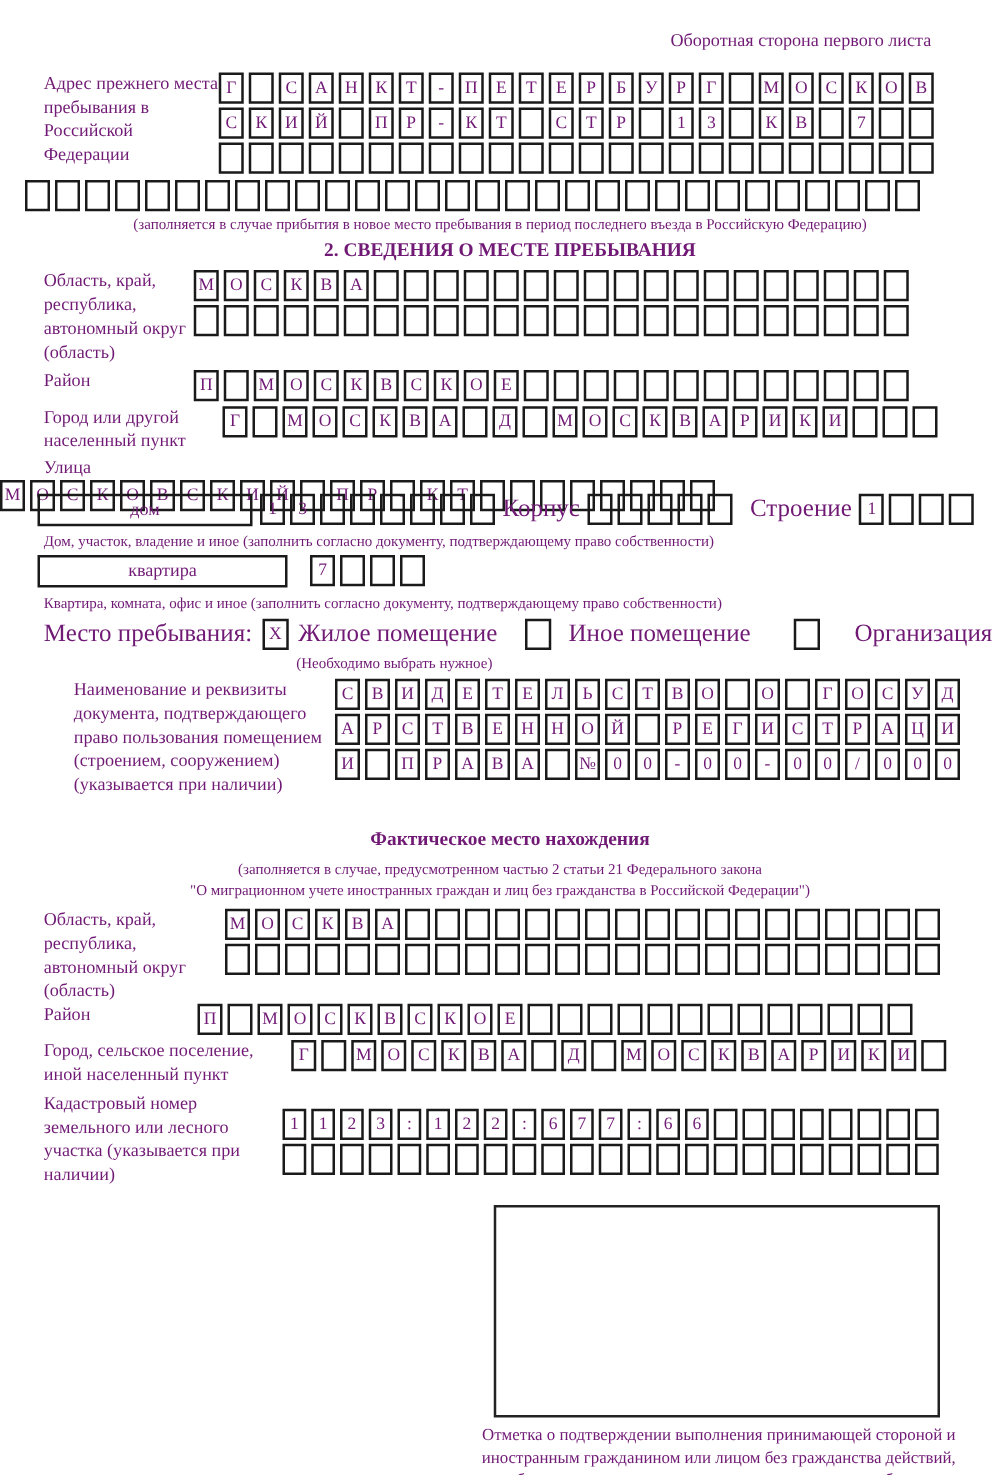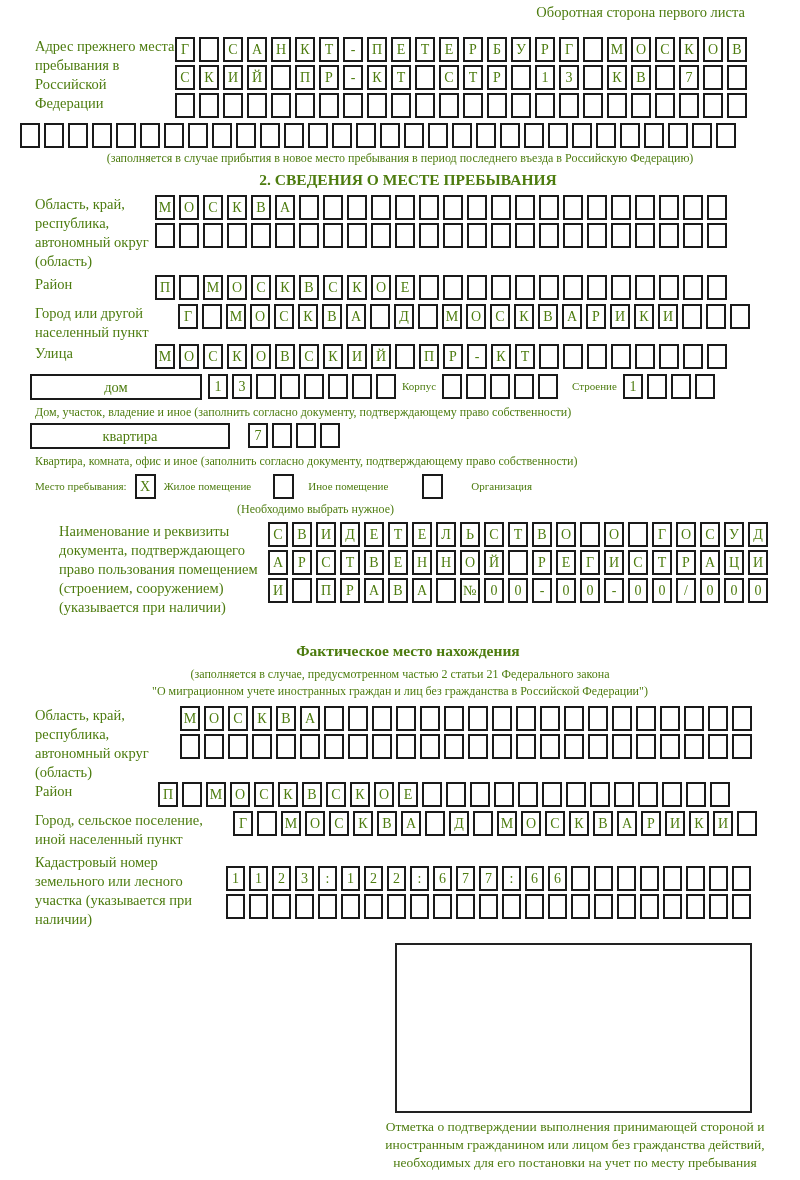--- a/index.html
+++ b/index.html
@@ -1,20 +1,20 @@
 <!DOCTYPE html>
 <html><head>
 <meta charset="utf-8">
 <style>
   html,body{margin:0;padding:0;background:#fff;}
   .page{
     width:800px;height:1180px;overflow:hidden;box-sizing:border-box;
-    background:#fff;color:#4d7c0f;position:relative;
+    background:#fff;color:#701a75;position:relative;
     font-family:"Liberation Serif","DejaVu Serif",serif;
-    padding-top:4px;
+    padding-top:25px;
   }
   .header-note{font-size:14.5px;text-align:right;padding-right:55px;margin-bottom:16px;}
   .frow{display:flex;align-items:flex-start;}
   .label{font-size:14.5px;line-height:19px;margin-left:35px;flex-shrink:0;}
   .gridcol{display:flex;flex-direction:column;}
   .grid{white-space:nowrap;height:25px;margin-bottom:3px;}
   .cell{
     display:inline-block;width:20px;height:25px;box-sizing:border-box;
     border:2px solid #1a1a1a;margin-right:4px;text-align:center;
     font-size:14px;line-height:21px;vertical-align:top;
@@ -25,21 +25,21 @@
   .section-title{font-size:15.5px;font-weight:bold;text-align:center;margin:4px 0 6px 16px;}
   .widebox{
     box-sizing:border-box;border:2px solid #1a1a1a;height:26px;
     text-align:center;font-size:14.5px;line-height:22px;flex-shrink:0;
   }
   .checkbox{
     display:inline-block;width:21px;height:25px;box-sizing:border-box;
     border:2px solid #1a1a1a;text-align:center;font-size:14px;line-height:21px;
     vertical-align:top;flex-shrink:0;
   }
-  .inline-label{font-size:11px;line-height:25px;white-space:nowrap;}
+  .inline-label{font-size:20px;line-height:25px;white-space:nowrap;}
   .mark-box{box-sizing:border-box;border:2px solid #222;width:357px;height:170px;margin-left:395px;}
   .mark-caption{width:380px;margin-left:385px;text-align:center;font-size:13.5px;line-height:18px;margin-top:5px;}
   .mb2{margin-bottom:2px;} .mb4{margin-bottom:4px;} .mb6{margin-bottom:6px;}
 </style>
 </head>
 <body>
 
 <div class="page">
 
   <div class="header-note">Оборотная сторона первого листа</div>
@@ -68,21 +68,21 @@
   <div class="frow" style="height:29px;">
     <div class="label" style="width:120px;">Район</div>
     <div class="grid"><span class="cell">П</span><span class="cell"></span><span class="cell">М</span><span class="cell">О</span><span class="cell">С</span><span class="cell">К</span><span class="cell">В</span><span class="cell">С</span><span class="cell">К</span><span class="cell">О</span><span class="cell">Е</span><span class="cell"></span><span class="cell"></span><span class="cell"></span><span class="cell"></span><span class="cell"></span><span class="cell"></span><span class="cell"></span><span class="cell"></span><span class="cell"></span><span class="cell"></span><span class="cell"></span><span class="cell"></span><span class="cell"></span></div>
   </div>
 
   <div class="frow" style="height:40px;">
     <div class="label" style="width:143px;">Город или другой населенный пункт</div>
     <div class="grid"><span class="cell">Г</span><span class="cell"></span><span class="cell">М</span><span class="cell">О</span><span class="cell">С</span><span class="cell">К</span><span class="cell">В</span><span class="cell">А</span><span class="cell"></span><span class="cell">Д</span><span class="cell"></span><span class="cell">М</span><span class="cell">О</span><span class="cell">С</span><span class="cell">К</span><span class="cell">В</span><span class="cell">А</span><span class="cell">Р</span><span class="cell">И</span><span class="cell">К</span><span class="cell">И</span><span class="cell"></span><span class="cell"></span><span class="cell"></span></div>
   </div>
 
-  <div class="frow" style="height:30px;">
+  <div class="frow" style="height:30px;flex-direction:column;">
     <div class="label" style="width:120px;">Улица</div>
     <div class="grid"><span class="cell">М</span><span class="cell">О</span><span class="cell">С</span><span class="cell">К</span><span class="cell">О</span><span class="cell">В</span><span class="cell">С</span><span class="cell">К</span><span class="cell">И</span><span class="cell">Й</span><span class="cell"></span><span class="cell">П</span><span class="cell">Р</span><span class="cell">-</span><span class="cell">К</span><span class="cell">Т</span><span class="cell"></span><span class="cell"></span><span class="cell"></span><span class="cell"></span><span class="cell"></span><span class="cell"></span><span class="cell"></span><span class="cell"></span></div>
   </div>
 
   <div class="frow" style="margin-left:30px;height:30px;">
     <div class="widebox" style="width:172px;">дом</div>
     <div class="grid" style="margin-left:6px;"><span class="cell">1</span><span class="cell">3</span><span class="cell"></span><span class="cell"></span><span class="cell"></span><span class="cell"></span><span class="cell"></span><span class="cell"></span></div>
     <div class="inline-label" style="margin:0 6px 0 2px;">Корпус</div>
     <div class="grid"><span class="cell"></span><span class="cell"></span><span class="cell"></span><span class="cell"></span><span class="cell"></span></div>
     <div class="inline-label" style="margin:0 6px 0 10px;">Строение</div>

